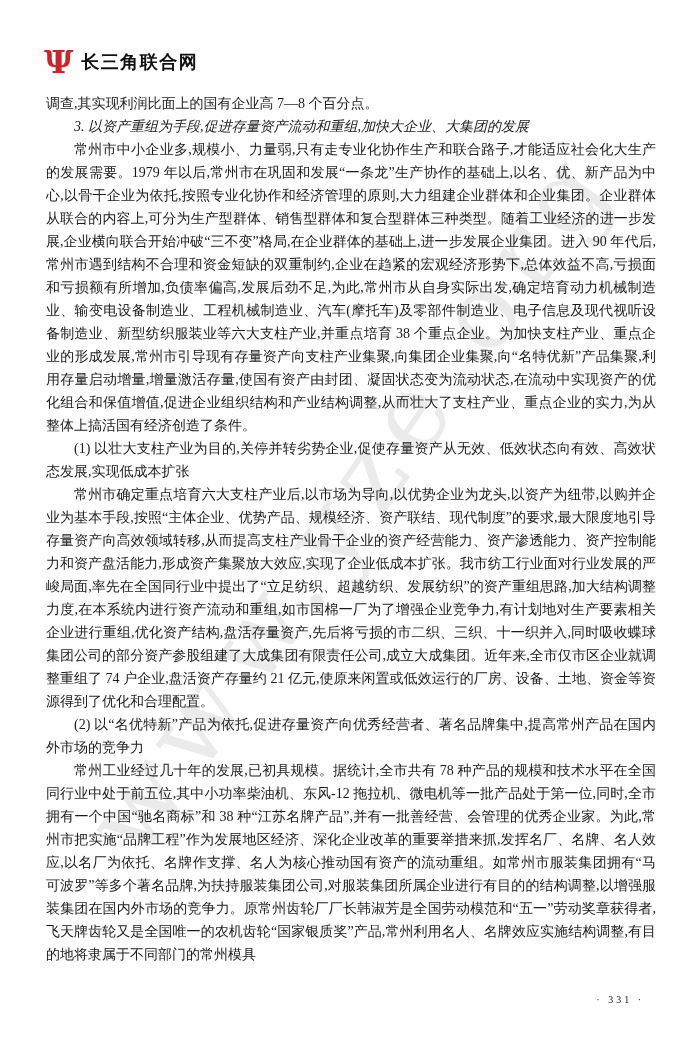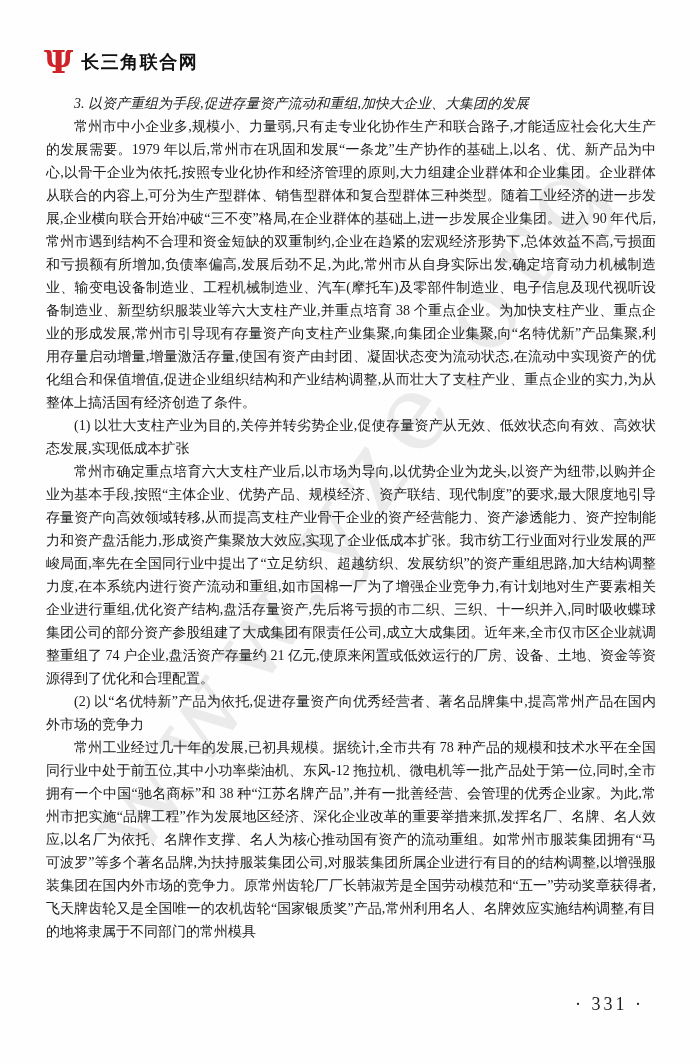--- a/index.html
+++ b/index.html
@@ -25,36 +25,37 @@
   .watermark{
     position:absolute;left:50%;top:500px;
     transform:translate(-50%,-50%) rotate(-55deg);
     font-size:105px;letter-spacing:14px;white-space:nowrap;
     color:rgba(110,110,110,0.13);
     font-family:"DejaVu Serif",serif;
     pointer-events:none;
   }
   .page-number{
     position:absolute;right:56px;top:994px;
-    font-size:18px;letter-spacing:3px;color:#222;
+    font-size:10px;letter-spacing:3px;color:#222;
   }
 </style>
 </head>
 <body>
 
 <div class="page">
 
   <header class="header">
     <span class="logo">Ψ</span>
     <span class="site-name">长三角联合网</span>
   </header>
 
   <div class="watermark">www.yze.org</div>
 
   <main class="doc-body">
+      <p class="para noindent">调查,其实现利润比面上的国有企业高 7—8 个百分点。</p>
       <p class="para kai">3. 以资产重组为手段,促进存量资产流动和重组,加快大企业、大集团的发展</p>
       <p class="para indent">常州市中小企业多,规模小、力量弱,只有走专业化协作生产和联合路子,才能适应社会化大生产的发展需要。1979 年以后,常州市在巩固和发展“一条龙”生产协作的基础上,以名、优、新产品为中心,以骨干企业为依托,按照专业化协作和经济管理的原则,大力组建企业群体和企业集团。企业群体从联合的内容上,可分为生产型群体、销售型群体和复合型群体三种类型。随着工业经济的进一步发展,企业横向联合开始冲破“三不变”格局,在企业群体的基础上,进一步发展企业集团。进入 90 年代后,常州市遇到结构不合理和资金短缺的双重制约,企业在趋紧的宏观经济形势下,总体效益不高,亏损面和亏损额有所增加,负债率偏高,发展后劲不足,为此,常州市从自身实际出发,确定培育动力机械制造业、输变电设备制造业、工程机械制造业、汽车(摩托车)及零部件制造业、电子信息及现代视听设备制造业、新型纺织服装业等六大支柱产业,并重点培育 38 个重点企业。为加快支柱产业、重点企业的形成发展,常州市引导现有存量资产向支柱产业集聚,向集团企业集聚,向“名特优新”产品集聚,利用存量启动增量,增量激活存量,使国有资产由封团、凝固状态变为流动状态,在流动中实现资产的优化组合和保值增值,促进企业组织结构和产业结构调整,从而壮大了支柱产业、重点企业的实力,为从整体上搞活国有经济创造了条件。</p>
       <p class="para indent">(1) 以壮大支柱产业为目的,关停并转劣势企业,促使存量资产从无效、低效状态向有效、高效状态发展,实现低成本扩张</p>
       <p class="para indent">常州市确定重点培育六大支柱产业后,以市场为导向,以优势企业为龙头,以资产为纽带,以购并企业为基本手段,按照“主体企业、优势产品、规模经济、资产联结、现代制度”的要求,最大限度地引导存量资产向高效领域转移,从而提高支柱产业骨干企业的资产经营能力、资产渗透能力、资产控制能力和资产盘活能力,形成资产集聚放大效应,实现了企业低成本扩张。我市纺工行业面对行业发展的严峻局面,率先在全国同行业中提出了“立足纺织、超越纺织、发展纺织”的资产重组思路,加大结构调整力度,在本系统内进行资产流动和重组,如市国棉一厂为了增强企业竞争力,有计划地对生产要素相关企业进行重组,优化资产结构,盘活存量资产,先后将亏损的市二织、三织、十一织并入,同时吸收蝶球集团公司的部分资产参股组建了大成集团有限责任公司,成立大成集团。近年来,全市仅市区企业就调整重组了 74 户企业,盘活资产存量约 21 亿元,使原来闲置或低效运行的厂房、设备、土地、资金等资源得到了优化和合理配置。</p>
       <p class="para indent">(2) 以“名优特新”产品为依托,促进存量资产向优秀经营者、著名品牌集中,提高常州产品在国内外市场的竞争力</p>
       <p class="para indent">常州工业经过几十年的发展,已初具规模。据统计,全市共有 78 种产品的规模和技术水平在全国同行业中处于前五位,其中小功率柴油机、东风-12 拖拉机、微电机等一批产品处于第一位,同时,全市拥有一个中国“驰名商标”和 38 种“江苏名牌产品”,并有一批善经营、会管理的优秀企业家。为此,常州市把实施“品牌工程”作为发展地区经济、深化企业改革的重要举措来抓,发挥名厂、名牌、名人效应,以名厂为依托、名牌作支撑、名人为核心推动国有资产的流动重组。如常州市服装集团拥有“马可波罗”等多个著名品牌,为扶持服装集团公司,对服装集团所属企业进行有目的的结构调整,以增强服装集团在国内外市场的竞争力。原常州齿轮厂厂长韩淑芳是全国劳动模范和“五一”劳动奖章获得者,飞天牌齿轮又是全国唯一的农机齿轮“国家银质奖”产品,常州利用名人、名牌效应实施结构调整,有目的地将隶属于不同部门的常州模具</p>
     </main>
 
   <div class="page-number">· 331 ·</div>
 

